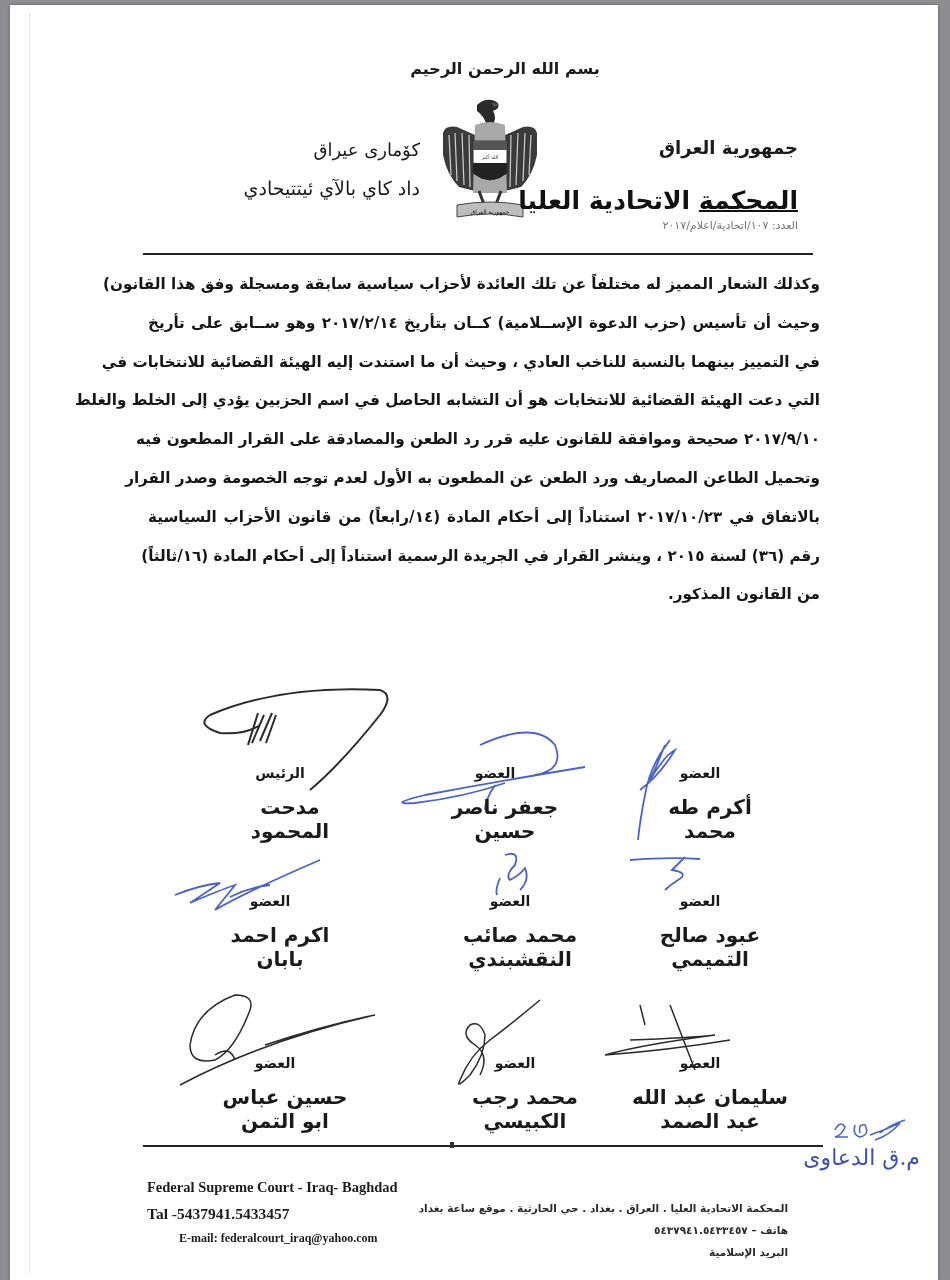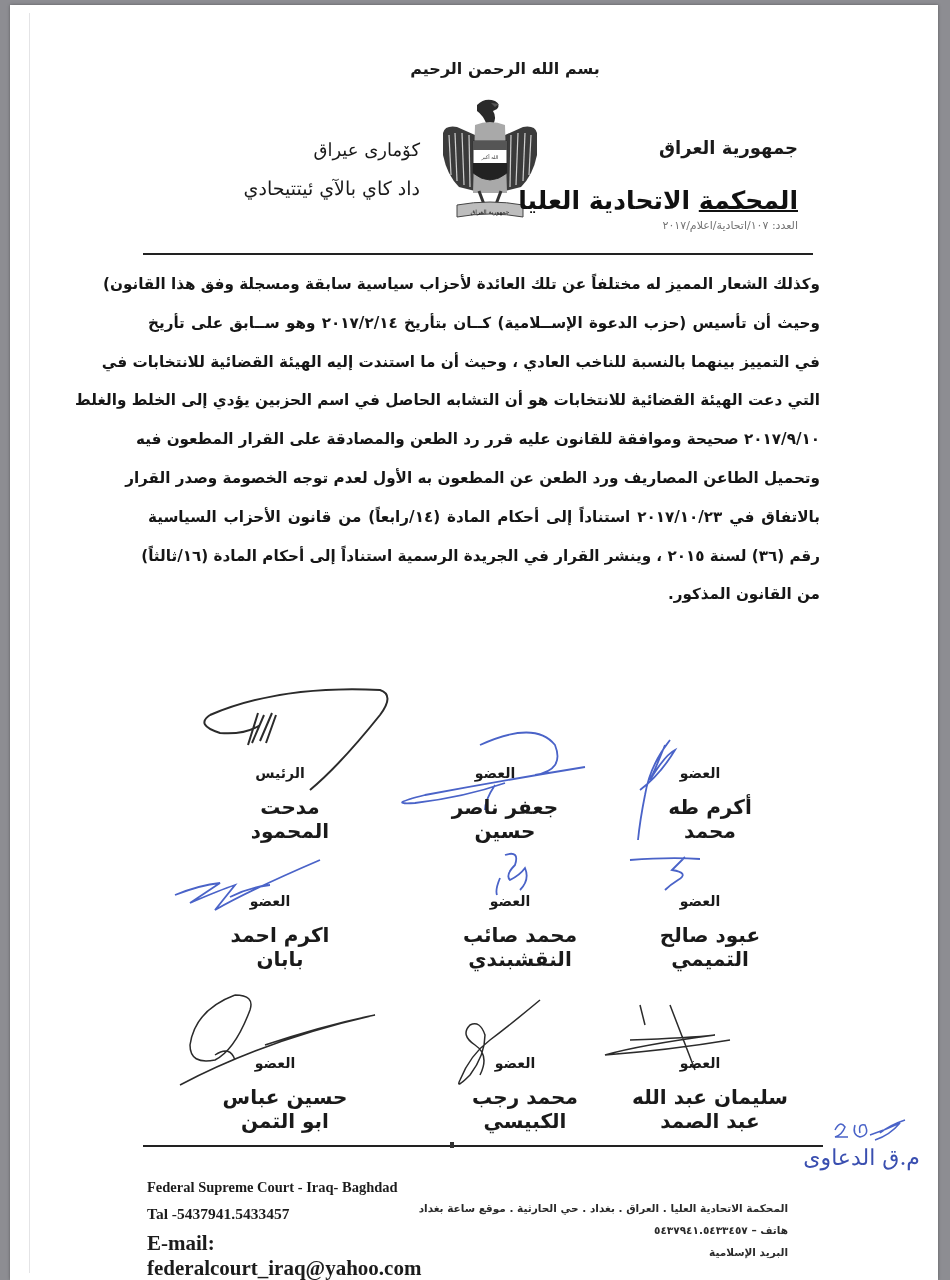--- a/index.html
+++ b/index.html
@@ -64,21 +64,21 @@
   .rule-bottom {
     left: 133px; top: 1140px; width: 680px; height: 2px; background: #222;
   }
   .footer-en {
     left: 137px; top: 1158px; width: 330px;
     font-family: "Liberation Serif", serif; font-weight: bold; color: #1c1c1c;
   }
   .footer-en div { height: 26px; }
   .footer-en .l1 { font-size: 14.5px; margin-top: 16px; }
   .footer-en .l2 { font-size: 15.5px; }
-  .footer-en .l3 { font-size: 21px; }
+  .footer-en .l3 { font-size: 12px; margin-left: 32px; }
   .footer-ar {
     right: 150px; top: 1159px; width: 380px; text-align: right; direction: rtl;
     font-size: 10.5px; font-weight: bold; color: #2a2a2a; margin-top: 36px;
   }
   .footer-ar div { height: 22px; line-height: 16px; }
   .footer-ar .ph { padding-right: 0; }
   .stamp-text {
     left: 790px; top: 1140px; width: 120px; text-align: right;
     font-family: "DejaVu Serif", serif; font-size: 22px; color: #3a4fb0; direction: rtl;
   }

